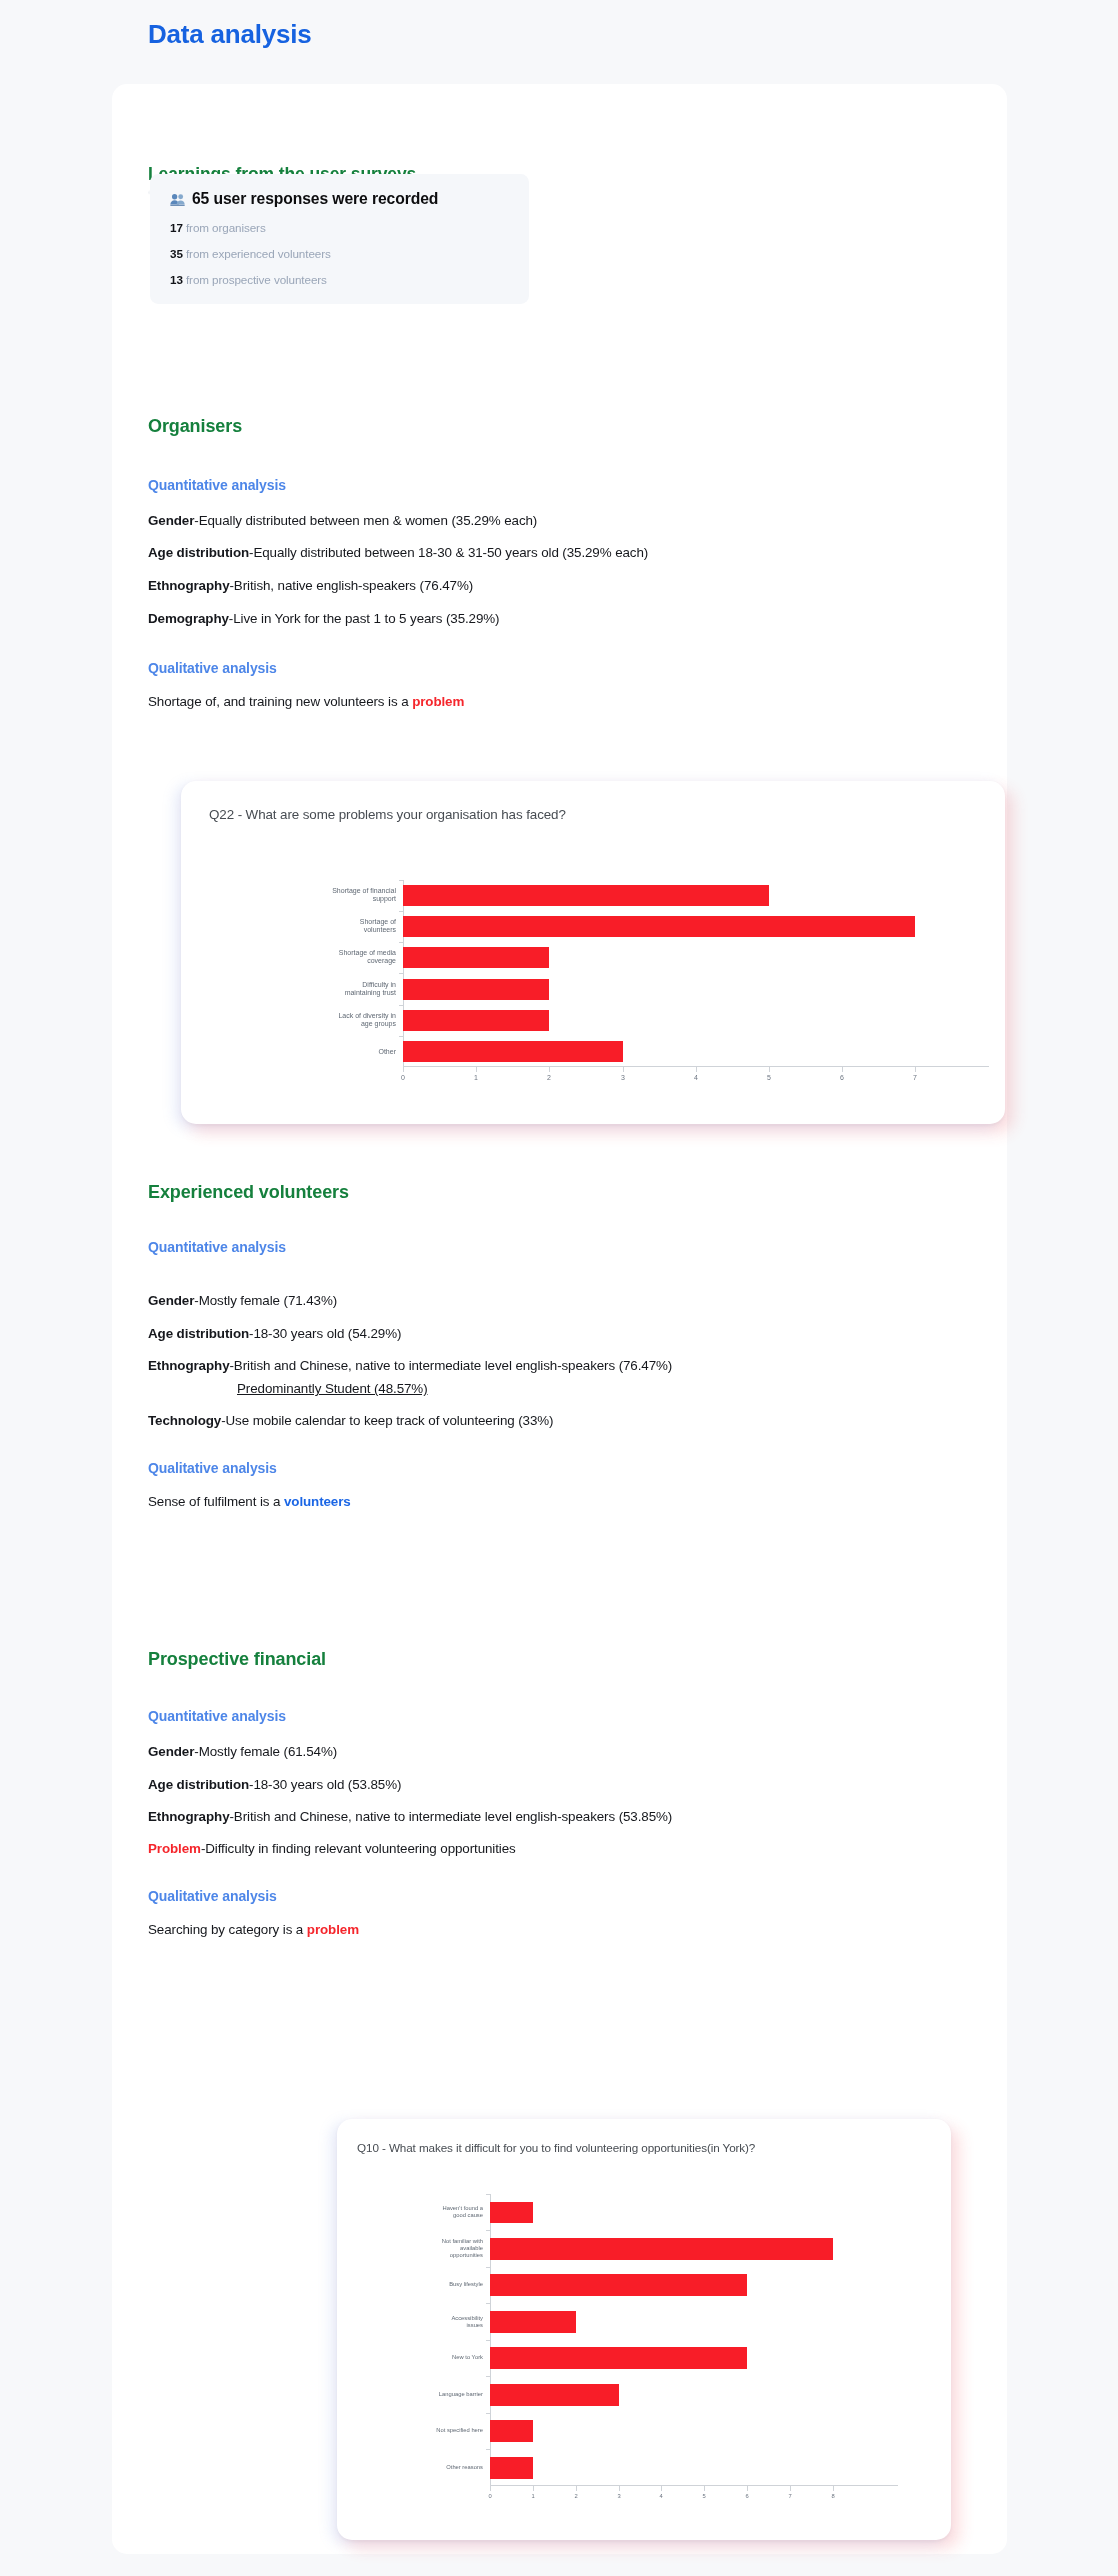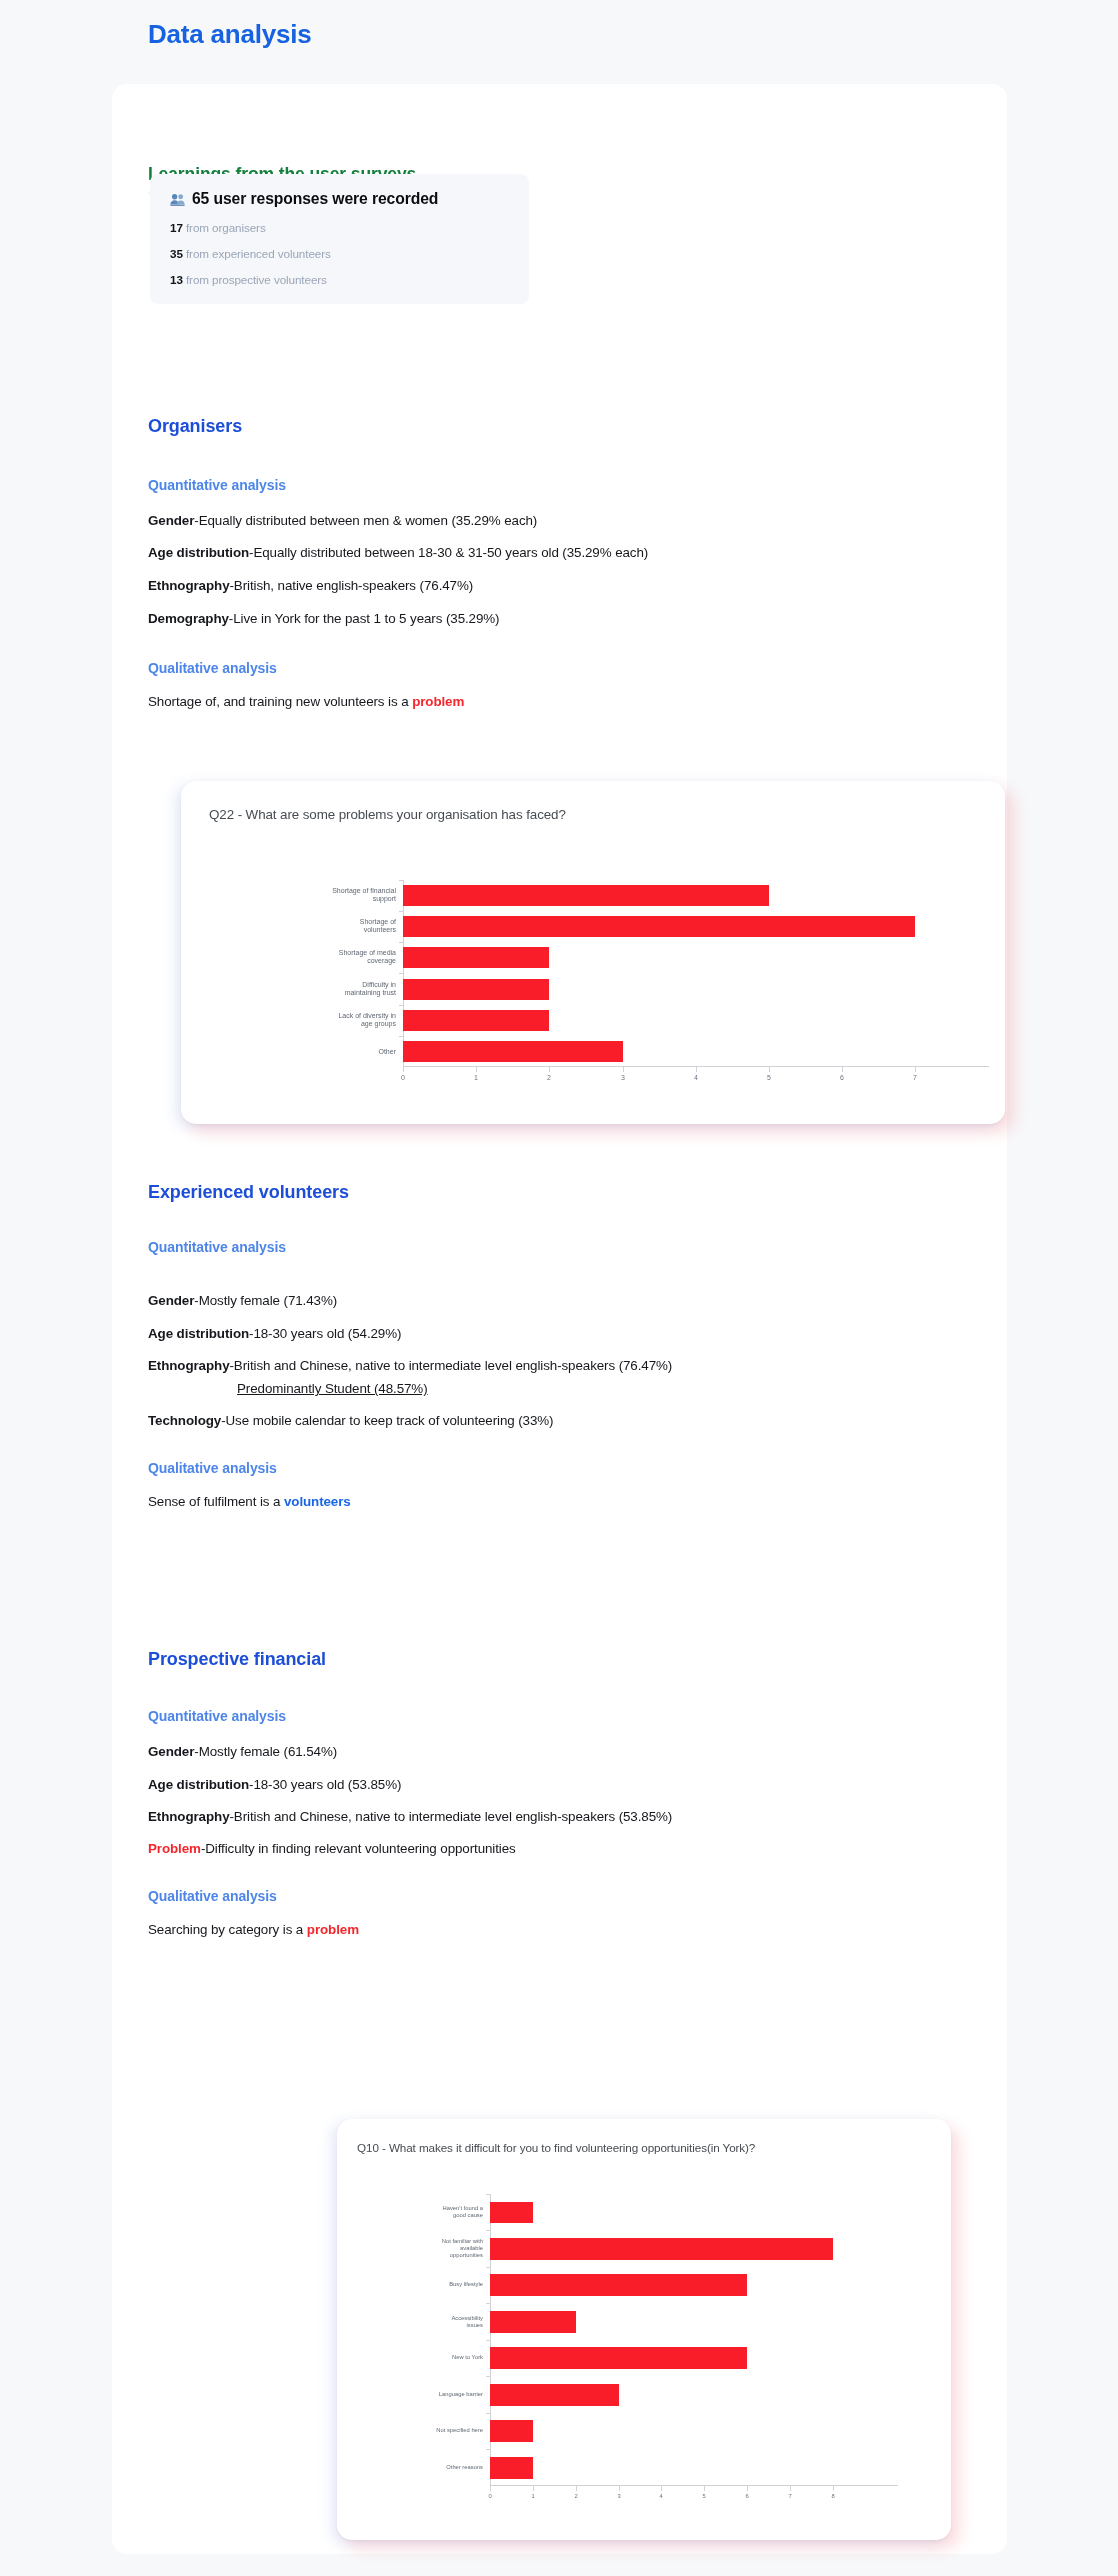--- a/index.html
+++ b/index.html
@@ -73,21 +73,21 @@
     color: #9aa6b8;
     letter-spacing: -0.1px;
   }
   .stat-line b { color: #111318; font-weight: 700; }
 
   
   .group { position: absolute; left: 36px; width: 827px; }
   .group-title {
     font-size: 18px;
     font-weight: 600;
-    color: #1d4ed8;
+    color: #15803d;
     letter-spacing: -0.1px;
   }
   .sub-title {
     font-size: 14px;
     font-weight: 600;
     color: #4d86e8;
     letter-spacing: -0.1px;
   }
   .fact {
     font-size: 13.4px;

